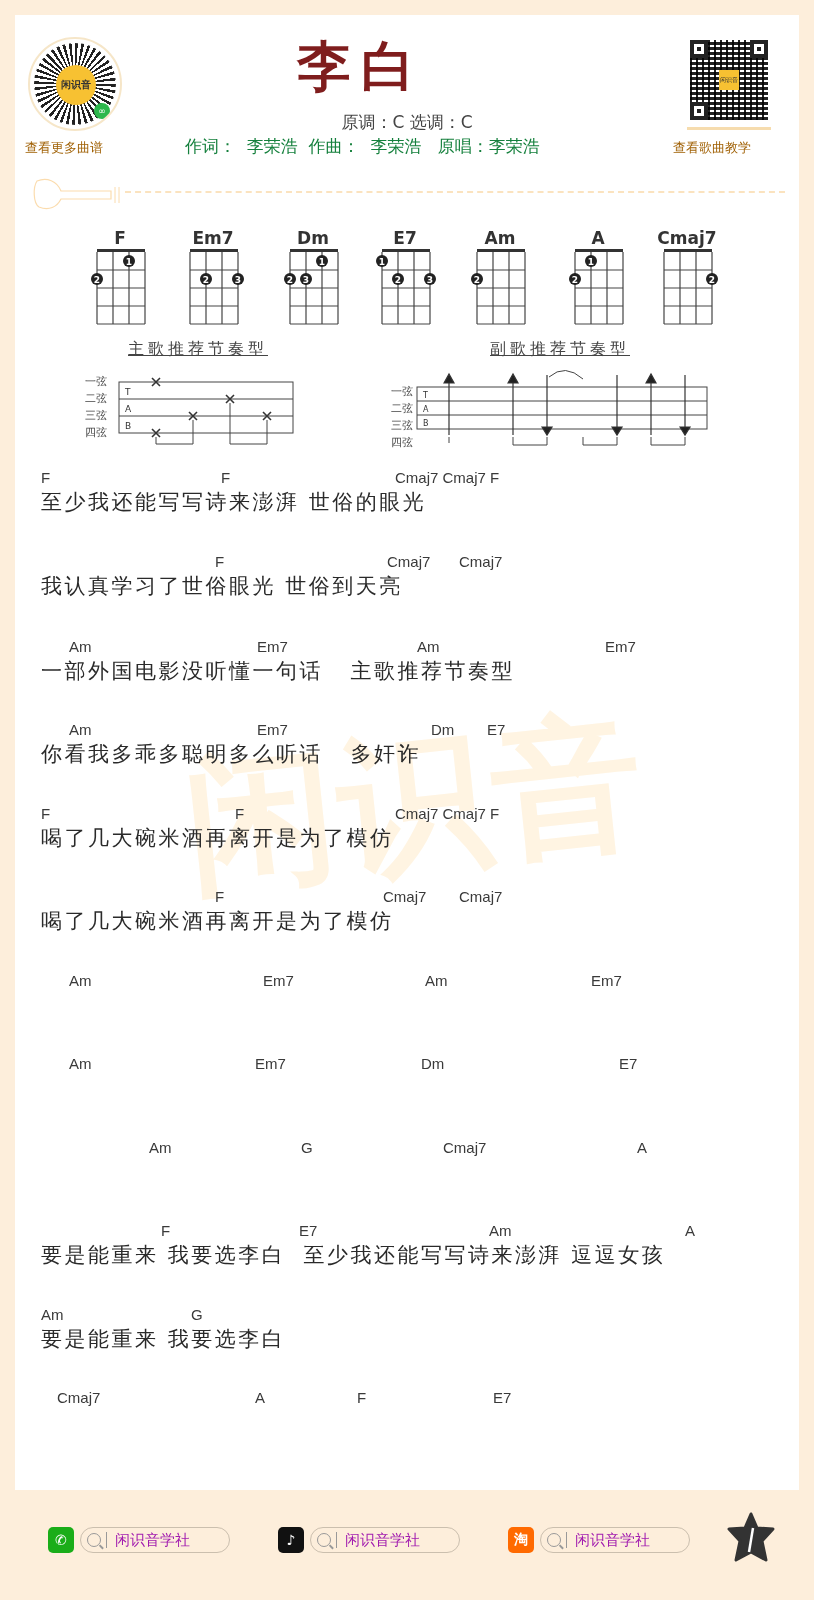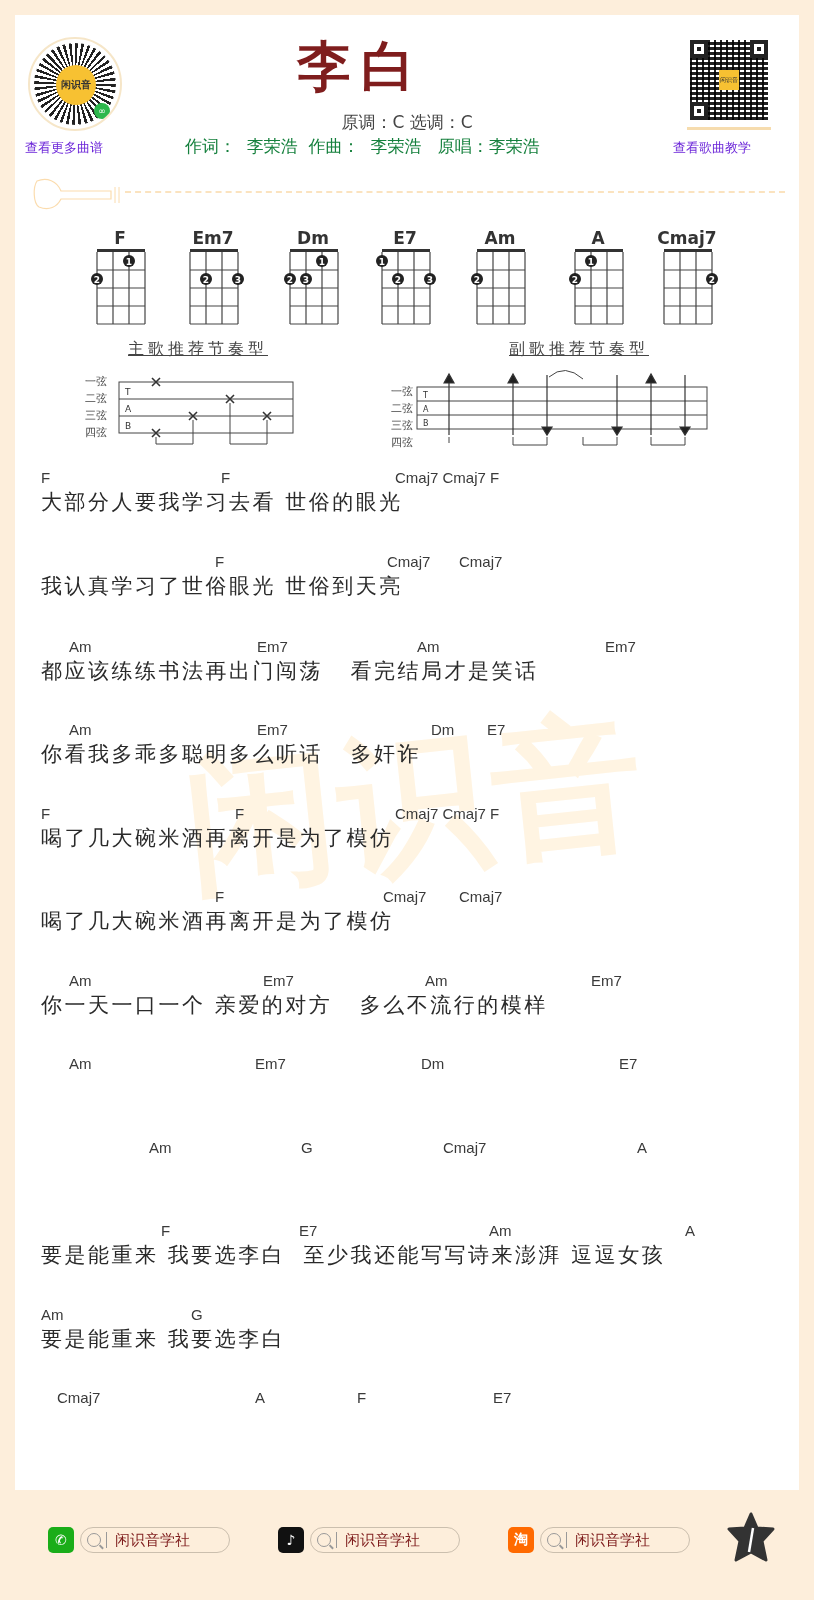--- a/index.html
+++ b/index.html
@@ -16,21 +16,21 @@
   .qr-right { left: 672px; top: 22px; width: 84px; height: 90px; background: #fff; box-shadow: 0 3px 0 #f6dcae; padding: 3px; }
   .qr-right .grid { width: 78px; height: 80px;
     background:
       linear-gradient(90deg, transparent 0, transparent 100%),
       repeating-linear-gradient(0deg, #222 0 3px, #fff 3px 5px),
       repeating-linear-gradient(90deg, #222 0 2px, #fff 2px 6px);
     background-blend-mode: normal, multiply, multiply; position: relative; }
   .qr-right .finder { position: absolute; width: 18px; height: 18px; border: 4px solid #222; background: #fff; }
   .qr-right .finder::after { content: ""; position: absolute; left: 3px; top: 3px; width: 4px; height: 4px; background: #222; }
   .qr-right .ctr { position: absolute; left: 29px; top: 30px; width: 20px; height: 20px; background: #f7c132; font-size: 6px; display: flex; align-items: center; justify-content: center; }
-  .caption { font-size: 13px; color: #6d28d9; }
+  .caption { font-size: 13px; color: #a16207; }
   .title { left: 0; width: 692px; top: 16px; text-align: center; font-size: 54px; font-weight: bold; color: #7f1d1d; letter-spacing: 10px; }
   .keyline { left: 0; width: 784px; top: 96px; text-align: center; font-size: 17px; color: #444; }
   .credits { left: 170px; top: 120px; font-size: 17px; color: #15803d; white-space: pre; }
   .divider { left: 110px; top: 176px; width: 660px; border-top: 2px dashed #fbe3bf; }
   .guitar { left: 16px; top: 158px; }
 
   .chord { position: absolute; top: 212px; width: 60px; }
   .chord .name { text-align: center; font-size: 17px; font-weight: bold; color: #333; height: 22px; line-height: 22px; }
   .chord .fret { position: relative; margin-left: 7px; width: 48px; height: 72px; border-top: 3px solid #333; }
   .chord .fret svg { position: absolute; left: -8px; top: -3px; overflow: visible; }
@@ -38,21 +38,21 @@
   .rhythm-title { font-size: 16px; color: #444; letter-spacing: 4px; text-decoration: underline; }
   .tab-label { font-size: 11px; color: #444; line-height: 17px; }
 
   .lyric-block { position: absolute; left: 26px; z-index: 1; }
   .chords-row { position: relative; height: 20px; font-size: 15px; color: #3a3a3a; font-family: "Liberation Sans", "DejaVu Sans", sans-serif; }
   .chords-row span { position: absolute; top: 0; white-space: nowrap; }
   .lyric { font-size: 21px; color: #2a2a2a; letter-spacing: 2.5px; white-space: pre; line-height: 26px; }
 
   .footer { position: absolute; top: 1520px; height: 40px; display: flex; align-items: center; }
   .app-icon { width: 26px; height: 26px; border-radius: 5px; display: flex; align-items: center; justify-content: center; color: #fff; font-size: 14px; font-weight: bold; }
-  .search-pill { margin-left: 6px; width: 150px; height: 26px; border: 1px solid #cbbfae; border-radius: 13px; display: flex; align-items: center; padding-left: 6px; font-size: 15px; color: #7f1d1d; }
+  .search-pill { margin-left: 6px; width: 150px; height: 26px; border: 1px solid #cbbfae; border-radius: 13px; display: flex; align-items: center; padding-left: 6px; font-size: 15px; color: #a21caf; }
   .search-pill .mag { width: 14px; height: 14px; border: 1.5px solid #999; border-radius: 50%; position: relative; margin-right: 5px; }
   .search-pill .mag::after { content: ""; position: absolute; width: 5px; height: 1.5px; background: #999; right: -4px; bottom: -1px; transform: rotate(45deg); }
   .search-pill .sep { width: 1px; height: 16px; background: #999; margin-right: 8px; }
   .brand-star { position: absolute; left: 726px; top: 1512px; }
 </style>
 </head>
 <body>
 
 <div class="sheet">
   <div class="watermark">闲识音</div>
@@ -215,21 +215,21 @@
             <line x1="8" y1="57" x2="56" y2="57" stroke="#444" stroke-width="1.2"></line>
             <line x1="8" y1="75" x2="56" y2="75" stroke="#444" stroke-width="1.2"></line>
             <circle cx="56" cy="30" r="6" fill="#222"></circle>
             <text x="56" y="33.5" font-size="9" font-weight="bold" fill="#fff" text-anchor="middle" font-family="DejaVu Sans">2</text>
           </svg>
         </div>
       </div>
     </div>
 
   <div class="abs rhythm-title" style="left:113px;top:324px;">主歌推荐节奏型</div>
-  <div class="abs rhythm-title" style="left:494px;top:324px;">副歌推荐节奏型</div>
+  <div class="abs rhythm-title" style="left:475px;top:324px;">副歌推荐节奏型</div>
 
   <div class="abs" style="left:70px;top:358px;">
     <div class="tab-label">一弦</div>
     <div class="tab-label">二弦</div>
     <div class="tab-label">三弦</div>
     <div class="tab-label">四弦</div>
   </div>
   <svg class="abs" style="left:100px;top:355px;" width="190" height="80">
     <rect x="4" y="12" width="174" height="51" fill="none" stroke="#444" stroke-width="1"></rect>
     <line x1="4" y1="29" x2="178" y2="29" stroke="#444"></line>
@@ -278,38 +278,38 @@
     <path d="M34 72 V78 M98 72 V80 H132 V72 M168 72 V80 H202 V72 M236 72 V80 H270 V72" fill="none" stroke="#444"></path>
   </svg>
 
   <div id="lyrics-wrap">
       <div class="lyric-block" style="top: 454px;">
         <div class="chords-row">
           <span style="left: 0px;">F</span>
           <span style="left: 180px;">F</span>
           <span style="left: 354px;">Cmaj7 Cmaj7 F</span>
         </div>
-        <div class="lyric">大部分人要我学习去看 世俗的眼光</div>
+        <div class="lyric">至少我还能写写诗来澎湃 世俗的眼光</div>
       </div>
       <div class="lyric-block" style="top: 538px;">
         <div class="chords-row">
           <span style="left: 174px;">F</span>
           <span style="left: 346px;">Cmaj7</span>
           <span style="left: 418px;">Cmaj7</span>
         </div>
         <div class="lyric">我认真学习了世俗眼光 世俗到天亮</div>
       </div>
       <div class="lyric-block" style="top: 623px;">
         <div class="chords-row">
           <span style="left: 28px;">Am</span>
           <span style="left: 216px;">Em7</span>
           <span style="left: 376px;">Am</span>
           <span style="left: 564px;">Em7</span>
         </div>
-        <div class="lyric">都应该练练书法再出门闯荡   看完结局才是笑话</div>
+        <div class="lyric">一部外国电影没听懂一句话   主歌推荐节奏型</div>
       </div>
       <div class="lyric-block" style="top: 706px;">
         <div class="chords-row">
           <span style="left: 28px;">Am</span>
           <span style="left: 216px;">Em7</span>
           <span style="left: 390px;">Dm</span>
           <span style="left: 446px;">E7</span>
         </div>
         <div class="lyric">你看我多乖多聪明多么听话   多奸诈</div>
       </div>
@@ -329,21 +329,20 @@
         </div>
         <div class="lyric">喝了几大碗米酒再离开是为了模仿</div>
       </div>
       <div class="lyric-block" style="top: 957px;">
         <div class="chords-row">
           <span style="left: 28px;">Am</span>
           <span style="left: 222px;">Em7</span>
           <span style="left: 384px;">Am</span>
           <span style="left: 550px;">Em7</span>
         </div>
-        <div class="lyric">你一天一口一个 亲爱的对方   多么不流行的模样</div>
       </div>
       <div class="lyric-block" style="top: 1040px;">
         <div class="chords-row">
           <span style="left: 28px;">Am</span>
           <span style="left: 214px;">Em7</span>
           <span style="left: 380px;">Dm</span>
           <span style="left: 578px;">E7</span>
         </div>
       </div>
       <div class="lyric-block" style="top: 1124px;">

